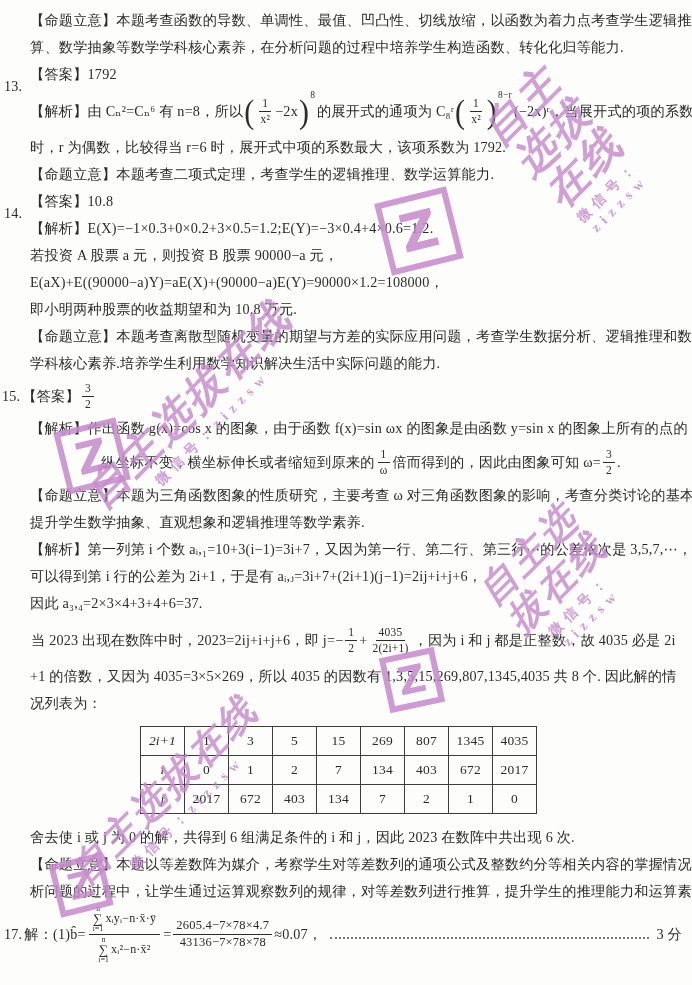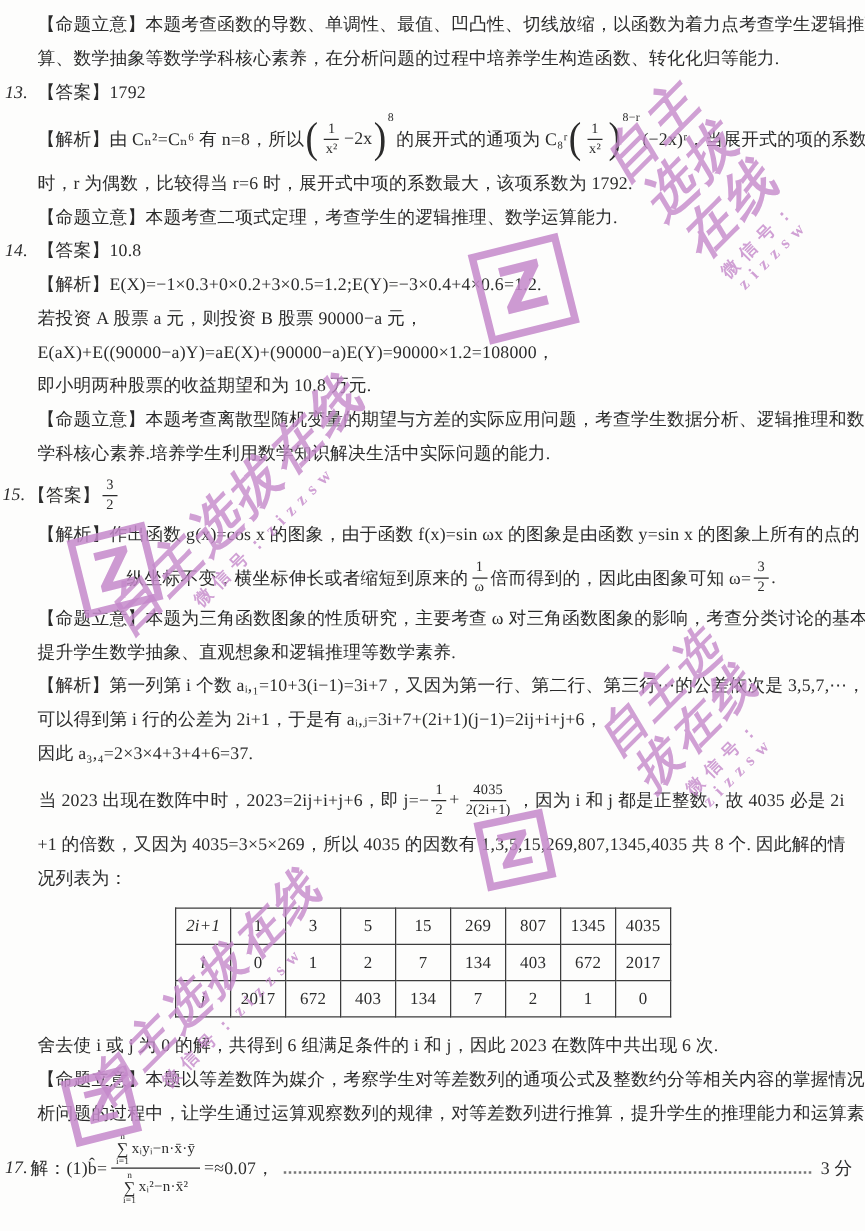--- a/index.html
+++ b/index.html
@@ -14,21 +14,21 @@
     background:#fdfdfc;
     overflow:hidden;
     color:var(--txt);
     font-family:"Liberation Serif","DejaVu Serif",serif;
     font-size:14.2px;
     letter-spacing:.2px;
   }
   .content{position:relative;z-index:1;padding-top:7px;}
   .ln{position:relative;padding-left:30px;line-height:27px;white-space:nowrap;}
   .fx{display:flex;align-items:center;white-space:nowrap;}
-  .qnum{position:absolute;left:4px;top:0;font-style:italic;}
+  .qnum{position:absolute;left:4px;top:12px;}
   .fx .qnum{position:static;margin-left:-26px;margin-right:2px;}
   .h46{height:46px;}
   .h40{height:40px;}
   .h38{height:38px;}
   .h58{height:58px;padding-right:10px;}
   
   .frac{display:inline-flex;flex-direction:column;align-items:center;
         font-size:11.5px;line-height:1.25;margin:0 2px;vertical-align:middle;}
   .frac .fnum{border-bottom:1px solid var(--txt);padding:0 3px;}
   .frac .fden{padding:0 3px;}
@@ -238,19 +238,23 @@
         <span class="bden">
           <span class="sum">
               <span class="slim">n</span>
               <span class="ssig">∑</span>
               <span class="slim">i=1</span>
             </span>
           <span>xᵢ²−n·x̄²</span>
         </span>
       </span>
       <span>=</span>
+      <span class="frac" style="font-size:12.5px;">
+          <span class="fnum">2605.4−7×78×4.7</span>
+          <span class="fden">43136−7×78×78</span>
+        </span>
       <span>≈0.07，</span>
       <span class="lead"></span>
       <span class="score">3 分</span>
     </div>
 
   </div>
 </div>
 
 </body></html>

